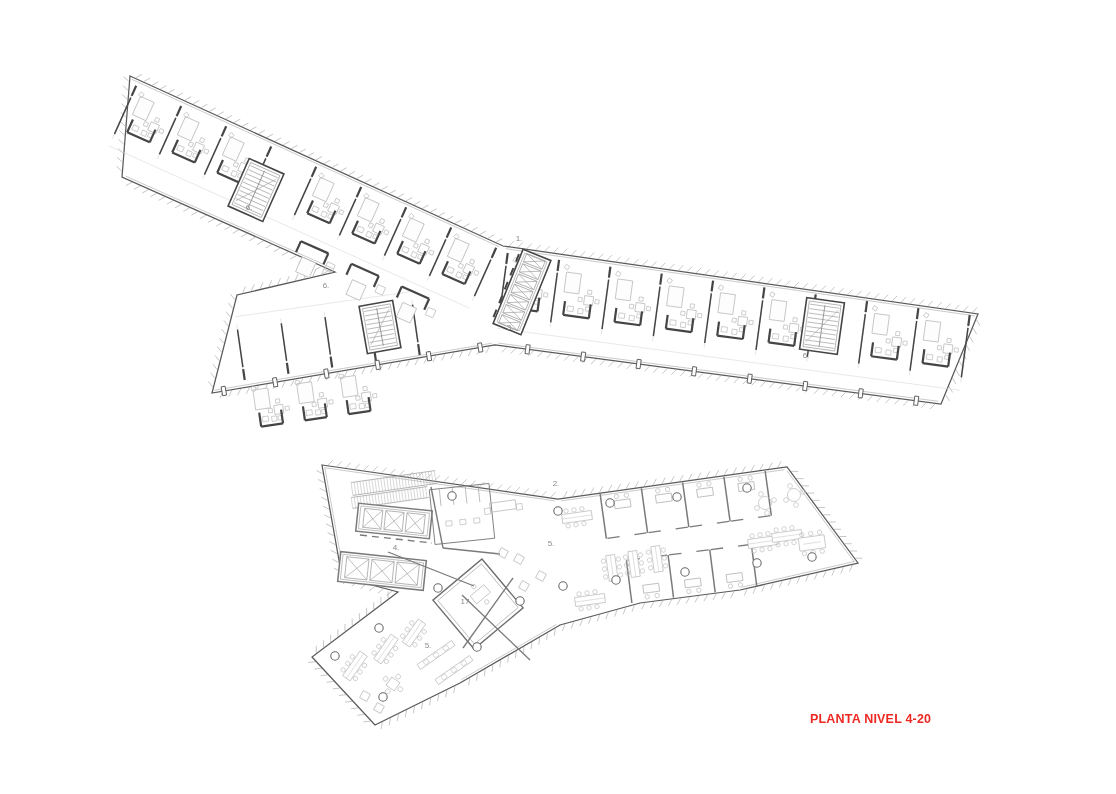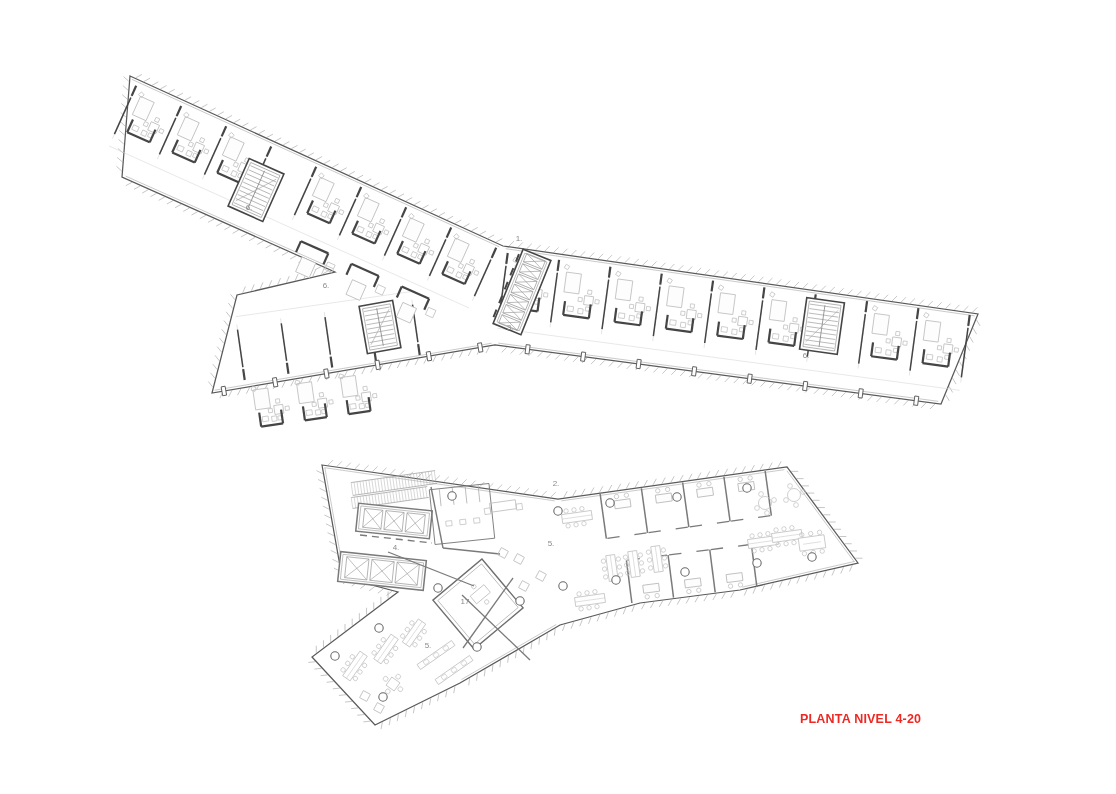--- a/index.html
+++ b/index.html
@@ -1241,14 +1241,14 @@
         <text x="510" y="330" font-size="8" text-anchor="middle" fill="#8a8a8a">3.</text>
         <text x="326" y="288" font-size="8" text-anchor="middle" fill="#8a8a8a">6.</text>
         <text x="806" y="358" font-size="8" text-anchor="middle" fill="#8a8a8a">6.</text>
         <text x="556" y="486" font-size="8" text-anchor="middle" fill="#8a8a8a">2.</text>
         <text x="396" y="550" font-size="8" text-anchor="middle" fill="#8a8a8a">4.</text>
         <text x="551" y="546" font-size="8" text-anchor="middle" fill="#8a8a8a">5.</text>
         <text x="466" y="604" font-size="8" text-anchor="middle" fill="#8a8a8a">17.</text>
         <text x="428" y="648" font-size="8" text-anchor="middle" fill="#8a8a8a">5.</text>
       </g>
   </svg>
-  <div class="plan-title" style="color: rgb(238, 40, 34);">PLANTA NIVEL 4-20</div>
+  <div class="plan-title" style="color: rgb(238, 40, 34); margin-left: 10px;">PLANTA NIVEL 4-20</div>
 </div>
 
 </body></html>

